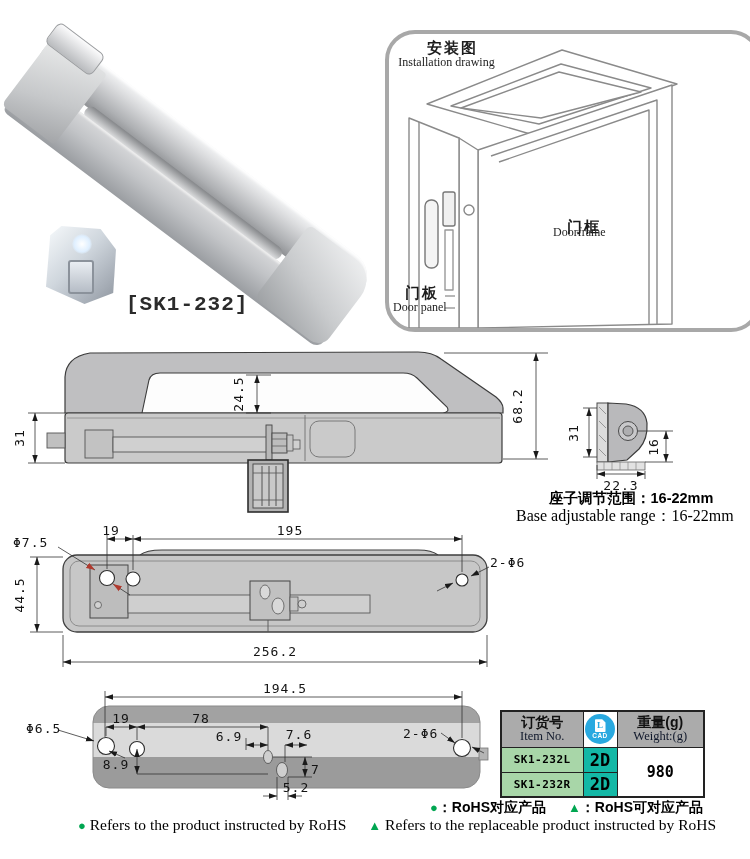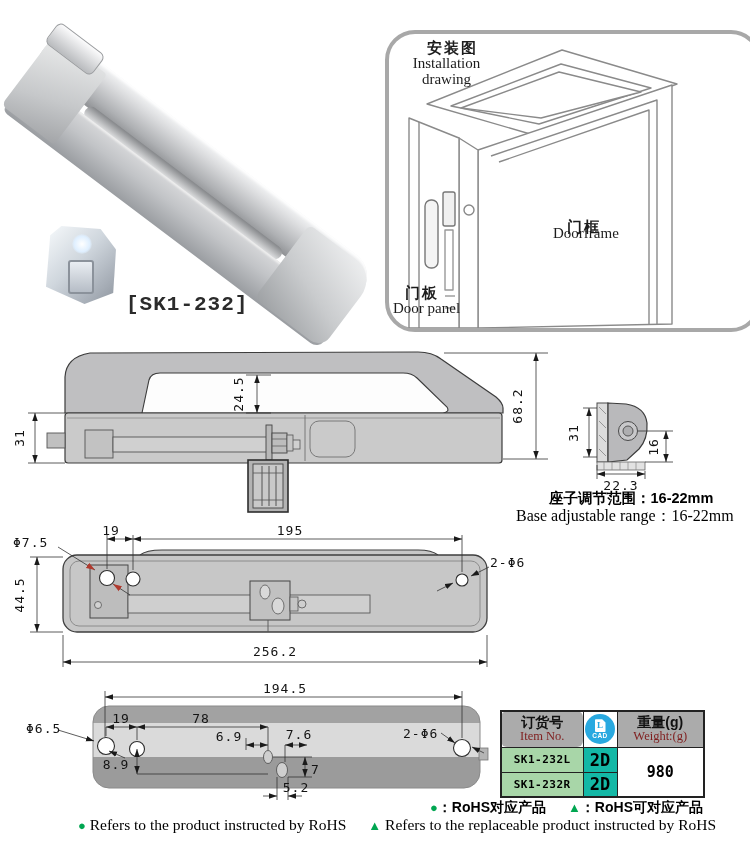--- a/index.html
+++ b/index.html
@@ -38,36 +38,36 @@
   .keeper-slot { position:absolute; left:22px; top:34px; width:26px; height:34px;
     border:2px solid #8b929b; border-radius:3px; background:linear-gradient(180deg,#e9edf2,#b6bdc6); }
   .model-label { position:absolute; left:126px; top:293px; width:160px;
     font-family:Liberation Mono, monospace; font-size:21px; font-weight:bold; color:#2b2b2b;
     letter-spacing:1px; }
   
   .install-panel { position:absolute; left:385px; top:30px; width:376px; height:302px;
     border:4px solid #a8a8a8; border-radius:30px; background:#fff; }
   .ip-label { position:absolute; color:#1c1c1c; text-align:center; line-height:1.05; }
   .ip-zh { font-weight:bold; font-size:15px; font-family:"Liberation Sans",sans-serif; letter-spacing:2px;}
-  .ip-en { font-family:"Liberation Serif",serif; font-size:15px; }
+  .ip-en { font-family:"Liberation Serif",serif; font-size:12px; }
   
   svg text { user-select:none; }
   .dtext { font-family:"DejaVu Sans Mono",monospace; font-size:13px; fill:#141414; letter-spacing:1px; }
   .note-zh { font-family:"Liberation Sans",sans-serif; font-weight:bold; font-size:14.5px; fill:#000; }
   .note-en { font-family:"Liberation Serif",serif; font-size:16px; fill:#000; }
   
   .order-table { position:absolute; left:500px; top:710px; border-collapse:collapse;
     font-family:"Liberation Sans",sans-serif; }
   .order-table td { border:1.5px solid #222; text-align:center; vertical-align:middle; padding:0; }
   .order-table { border:2.5px solid #222; }
-  .th-gray { background:#ababab; width:82px; height:36px; line-height:1.05;border-radius:6px; }
+  .th-gray { background:#ababab; width:82px; height:36px; line-height:1.05; }
   .th-cad  { background:#ffffff; width:34px; }
   .th-w    { background:#ababab; width:87px; line-height:1.05; }
   .hdr-zh { font-weight:bold; font-size:14px; color:#111; display:block; }
-  .hdr-en { font-family:"Liberation Serif",serif; font-size:12.5px; color:#7f1d1d; display:block; }
+  .hdr-en { font-family:"Liberation Serif",serif; font-size:12.5px; color:#0f172a; display:block; }
   .cell-item { background:#a8d6a8; font-family:"DejaVu Sans Mono",monospace; font-weight:bold;
     font-size:11px; height:25px; letter-spacing:0.5px; }
   .cell-2d { background:#14b8a6; font-size:17px; font-family:"DejaVu Sans Mono",monospace; font-weight:bold;}
   .cell-weight { background:#fff; font-size:15px; font-family:"DejaVu Sans Mono",monospace; font-weight:bold;}
   .cad-circle { width:30px; height:30px; border-radius:50%; background:#29a9e0; margin:2px auto;
     display:flex; flex-direction:column; align-items:center; justify-content:center; }
   .cad-doc { width:11px; height:13px; background:#fff; border-radius:1px; font-size:9px; line-height:13px;
     color:#29a9e0; font-weight:bold; text-align:center; font-family:"Liberation Serif",serif;
     clip-path:polygon(0 0,70% 0,100% 25%,100% 100%,0 100%); }
   .cad-label { font-size:6.5px; color:#fff; font-weight:bold; letter-spacing:0.5px; }

